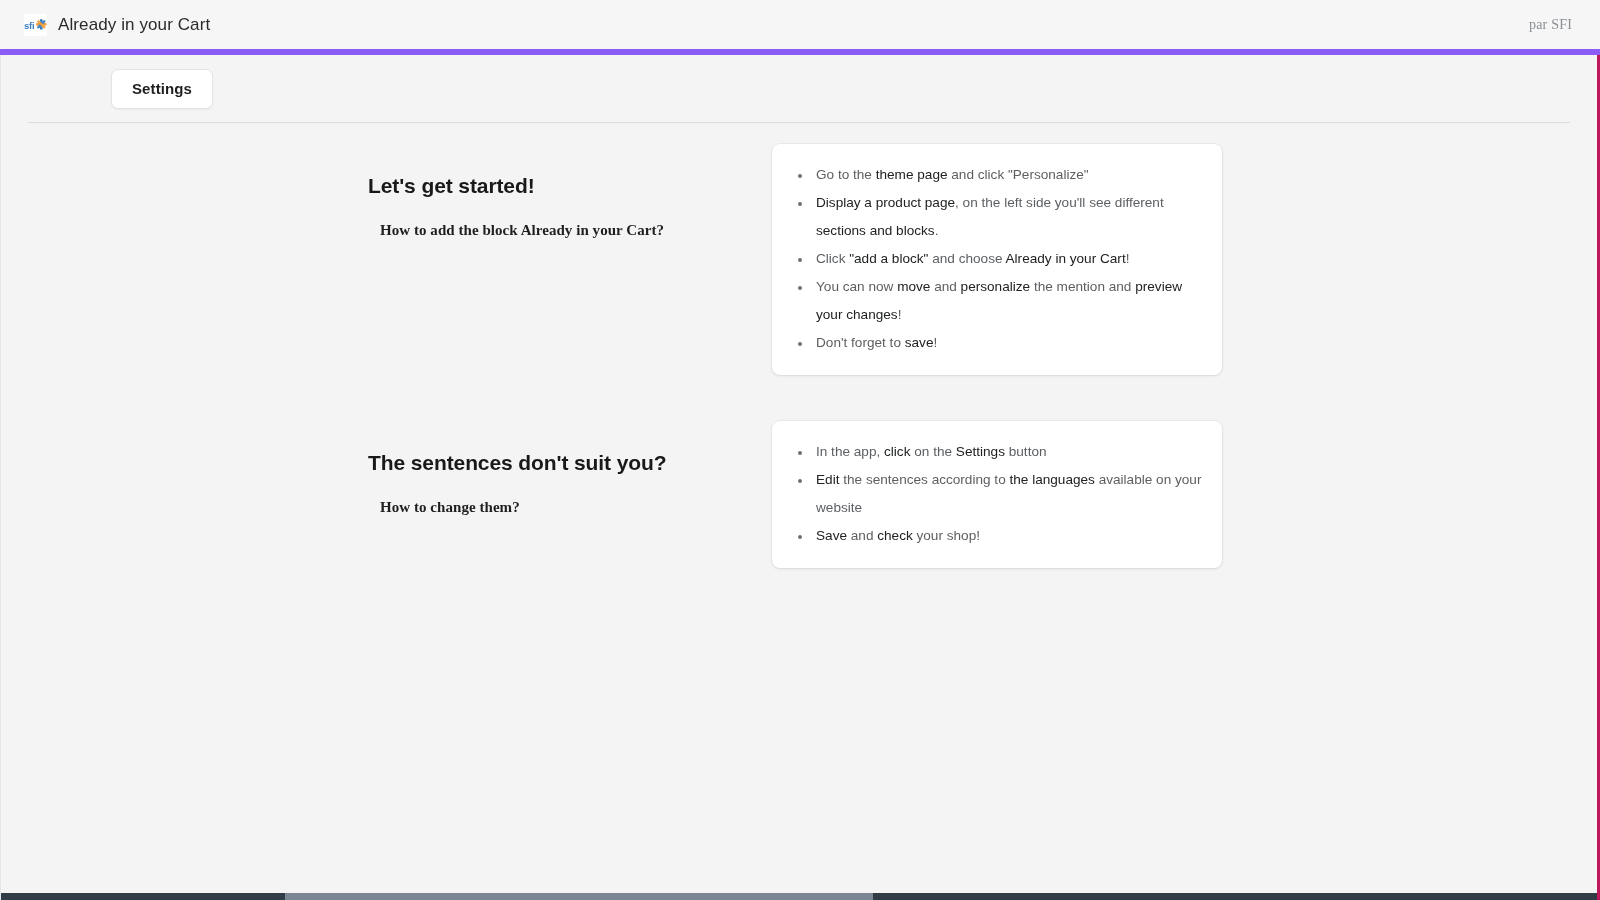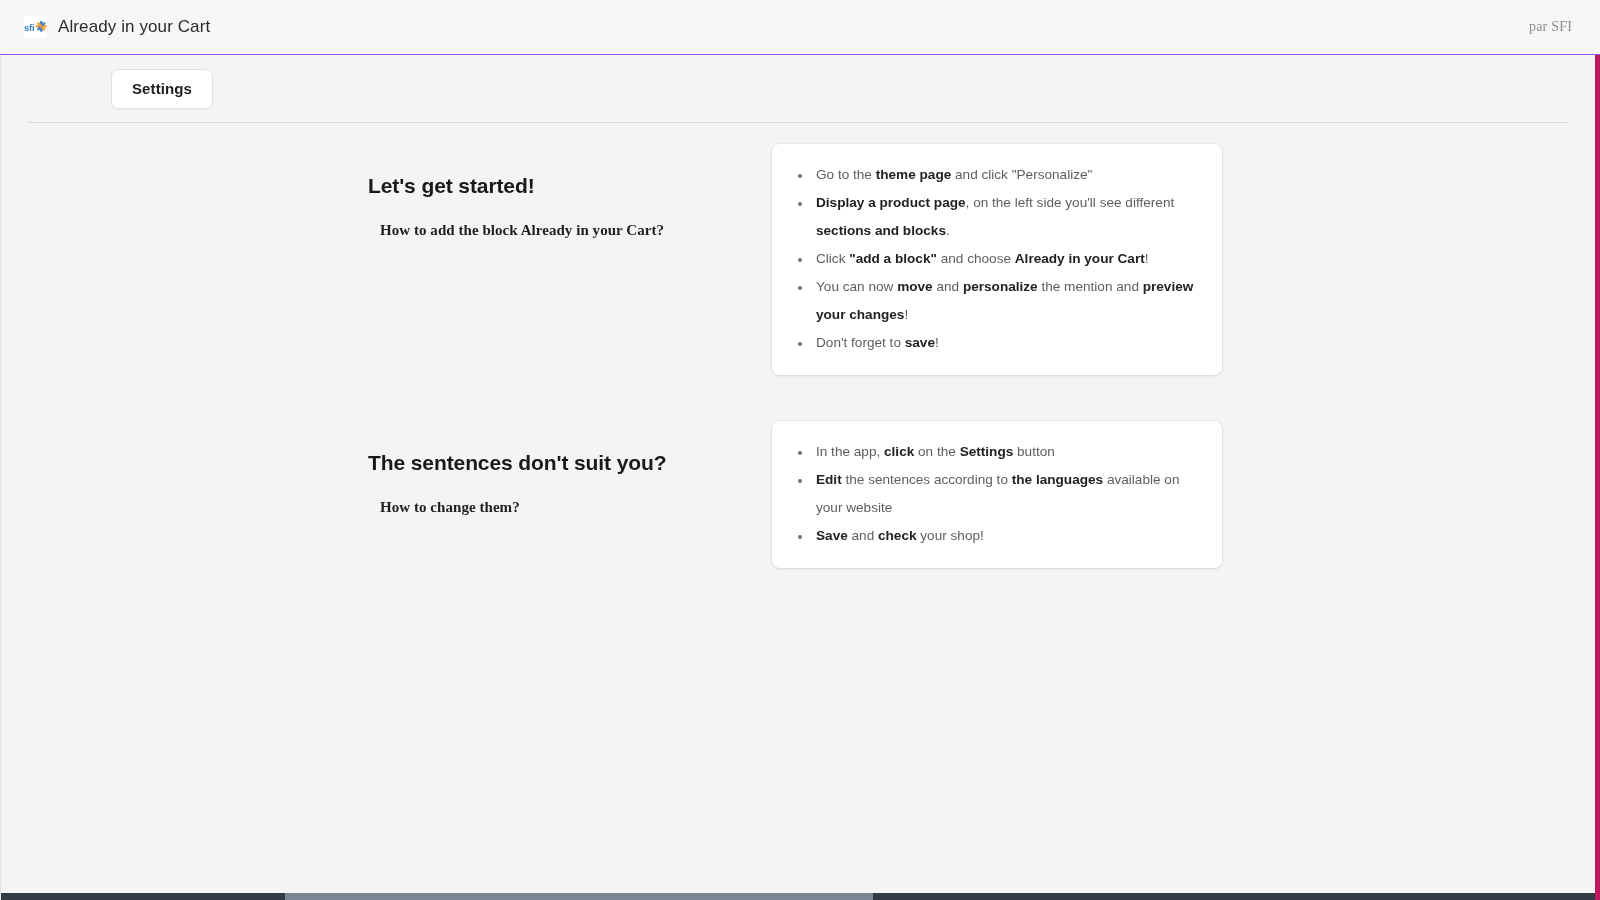--- a/index.html
+++ b/index.html
@@ -28,21 +28,21 @@
   }
 
   
   .topbar {
     position: absolute;
     left: 0;
     top: 0;
     width: 1600px;
     height: 55px;
     background: #f6f6f6;
-    border-bottom: 1px solid #8b5cf6;
+    border-bottom: 6px solid #8b5cf6;
     display: flex;
     align-items: center;
     padding: 0 28px 0 24px;
   }
   .brand {
     display: flex;
     align-items: center;
     gap: 11px;
     flex: 0 0 auto;
   }
@@ -76,21 +76,21 @@
 
   
   .surface {
     position: absolute;
     left: 0;
     top: 55px;
     width: 1600px;
     height: 845px;
     background: #f4f4f4;
     border-left: 1px solid #e6e6e6;
-    border-right: 5px solid #be185d;
+    border-right: 3px solid #be185d;
     overflow: hidden;
   }
 
   
   .tabstrip {
     position: relative;
     height: 68px;
     padding-left: 110px;
     display: flex;
     align-items: center;
@@ -169,21 +169,21 @@
   .card li {
     font-size: 13.6px;
     line-height: 28px;
     color: #5c5f62;
     margin: 0;
     padding-left: 4px;
   }
   .card li::marker { color: #6d7175; font-size: 12px; }
   .card li b, .card li strong {
     color: #202223;
-    font-weight: 700;
+    font-weight: 400;
     text-align: center;
   }
 
   
   .hscroll {
     position: absolute;
     left: 0;
     bottom: 0;
     width: 1600px;
     height: 7px;

